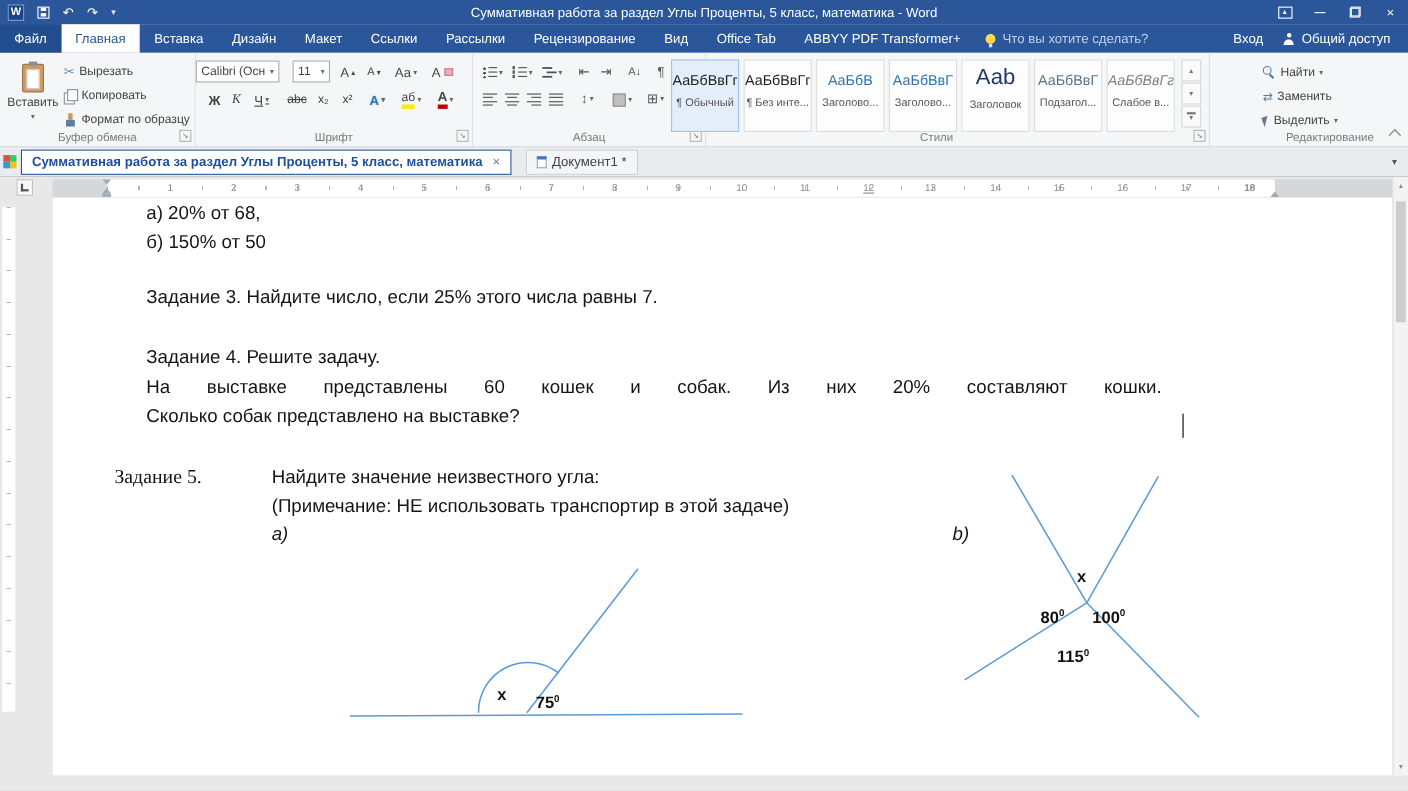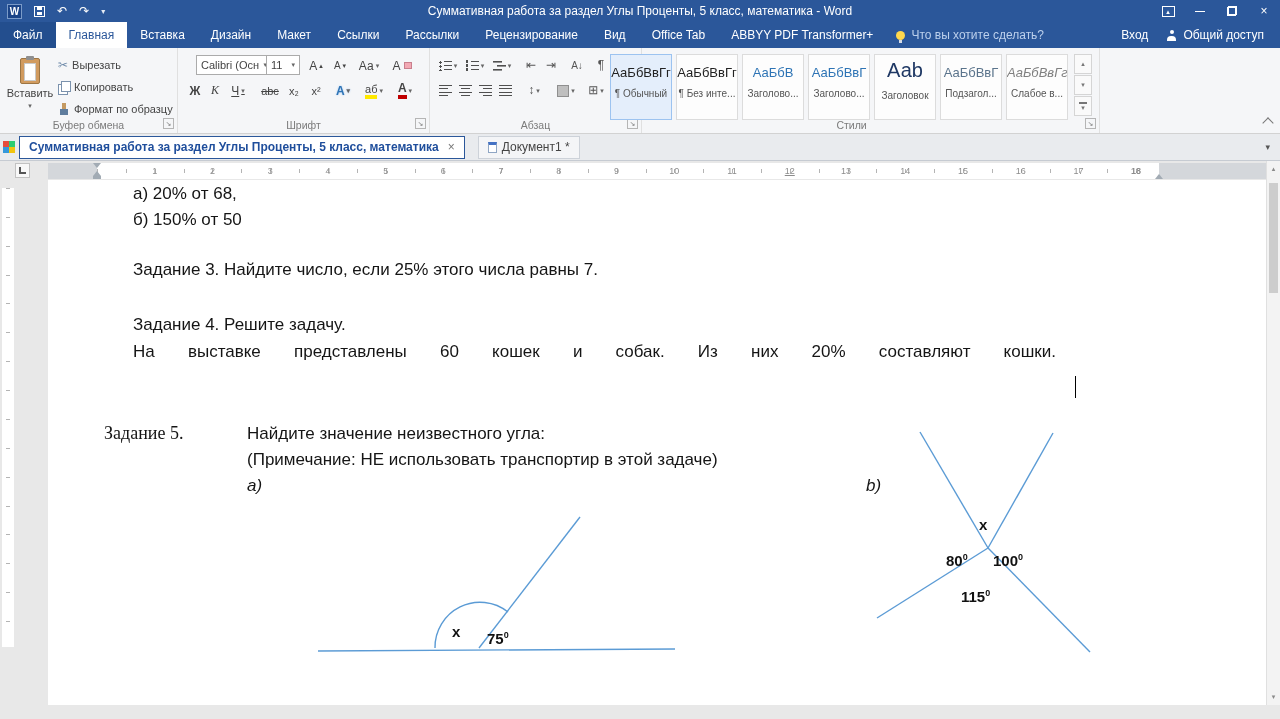--- a/index.html
+++ b/index.html
@@ -269,21 +269,21 @@
       </div>
       <div class="rbtn" style="left:58px; top:51px;">
         <span class="ic-painter"></span>
         <span>Формат по образцу</span>
       </div>
       <div class="grp-label">Буфер обмена</div>
       <div class="launcher">↘</div>
     </div>
 
     <div class="group g-font">
-      <div class="combo" style="left:18px; top:7px; width:76px;">
+      <div class="combo" style="left:0; top:7px; width:76px;">
         <span>Calibri (Осн</span>
         <span class="caret">▾</span>
       </div>
       <div class="combo" style="left:88px; top:7px; width:34px;">
         <span>11</span>
         <span class="caret">▾</span>
       </div>
       <div class="fbtn row1-btn" style="left:128px; width:20px;">
           <span>А</span>
           <span class="mini-arrow">▴</span>
@@ -428,20 +428,37 @@
             <span>▾</span>
           </div>
         <div class="st-sbtn st-more">
             <span>▾</span>
           </div>
       </div>
       <div class="grp-label">Стили</div>
       <div class="launcher">↘</div>
     </div>
 
+    <div class="group g-edit">
+      <div class="rbtn" style="left:10px; top:8px;">
+        <span class="ic-magnifier"></span>
+        <span>Найти</span>
+        <span class="caret">▾</span>
+      </div>
+      <div class="rbtn" style="left:10px; top:30px;">
+        <span class="ic-replace">⇄</span>
+        <span>Заменить</span>
+      </div>
+      <div class="rbtn" style="left:10px; top:52px;">
+        <span class="ic-select"></span>
+        <span>Выделить</span>
+        <span class="caret">▾</span>
+      </div>
+      <div class="grp-label">Редактирование</div>
+    </div>
 
     <div class="ribbon-collapse"></div>
   </div>
 
   <div class="doctabs">
     <span class="ot-icon"></span>
     <div class="dtab">
       <span>Суммативная работа за раздел Углы Проценты, 5 класс, математика</span>
       <span class="dclose">×</span>
     </div>
@@ -488,20 +505,21 @@
   </div>
 
   <div class="docarea">
     <div class="page">
 
       <span class="dline" style="left:85px; top:4px;">а) 20% от 68,</span>
       <span class="dline" style="left:85px; top:30px;">б) 150% от 50</span>
       <span class="dline" style="left:85px; top:80px;">Задание 3. Найдите число, если 25% этого числа равны 7.</span>
       <span class="dline" style="left:85px; top:135px;">Задание 4. Решите задачу.</span>
       <span class="dline just" style="left:85px; top:162px;">На выставке представлены 60 кошек и собак. Из них 20% составляют кошки.</span>
+      <span class="dline" style="left:85px; top:189px;">Сколько собак  представлено на выставке?</span>
       <span class="dline serif" style="left:56px; top:243px;">Задание 5.</span>
       <span class="dline" style="left:199px; top:244px;">Найдите значение неизвестного угла:</span>
       <span class="dline" style="left:199px; top:270px;">(Примечание: НЕ  использовать транспортир в этой задаче)</span>
       <span class="dline ital" style="left:199px; top:296px;">а)</span>
       <span class="dline ital" style="left:818px; top:296px;">b)</span>
 
       <div class="cursor"></div>
 
       <svg class="figures" width="1218" height="525" viewBox="0 0 1218 525">
 

